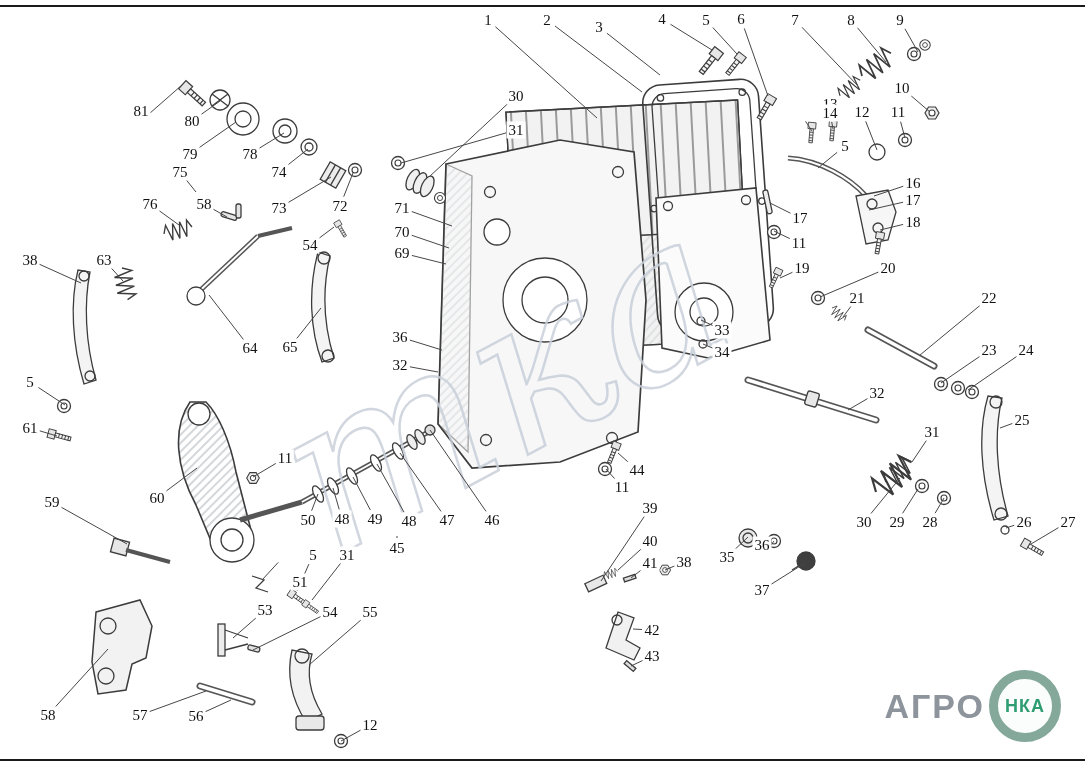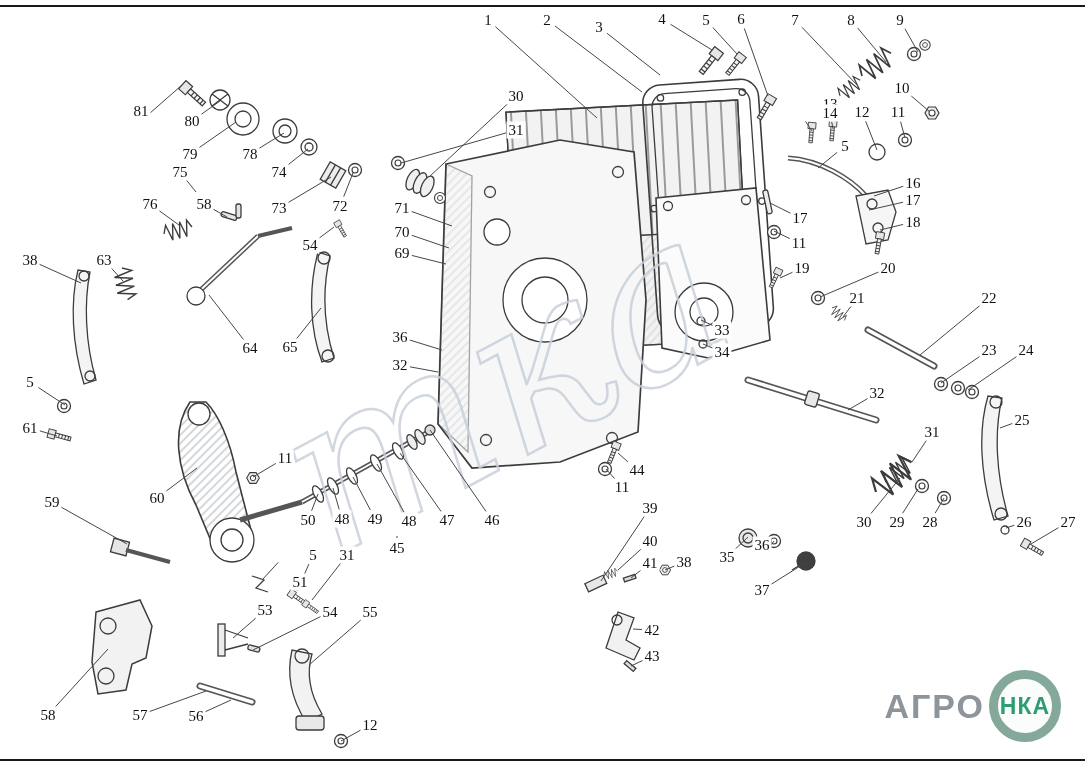--- a/index.html
+++ b/index.html
@@ -12,21 +12,21 @@
   #art,#leader-lines{position:absolute;left:0;top:0;width:1085px;height:766px}
   #leader-lines{pointer-events:none}
   #callout-layer{position:absolute;left:0;top:0;width:1085px;height:766px}
   .callout{position:absolute;transform:translate(-50%,-50%);font-size:15px;line-height:1;
            color:var(--callout,#111);background:#fff;padding:1px 2px}
   .logo{position:absolute;right:24px;bottom:24px;display:flex;align-items:center;gap:4px;
         font-family:"Liberation Sans",sans-serif}
   .logo-text{font-weight:bold;font-size:34px;color:var(--logo_text,#8d949b);letter-spacing:2px}
   .logo-circle{width:72px;height:72px;border:9px solid var(--logo_ring,#84a89a);border-radius:50%;
         display:flex;align-items:center;justify-content:center;background:#fbfdfc}
-  .logo-circle span{font-weight:bold;font-size:23px;color:var(--logo_green,#2f9d72);letter-spacing:1px}
+  .logo-circle span{font-weight:bold;font-size:18px;color:var(--logo_green,#2f9d72);letter-spacing:1px}
 </style>
 </head>
 <body>
 
 <div class="page">
 
   <div class="rule rule-top"></div>
   <div class="rule rule-bottom"></div>
 
   <svg id="art" viewBox="0 0 1085 766">

